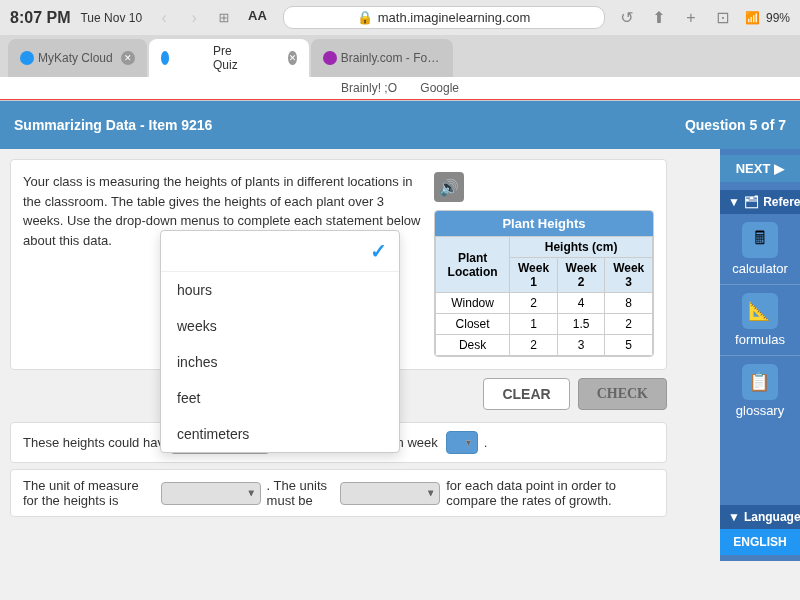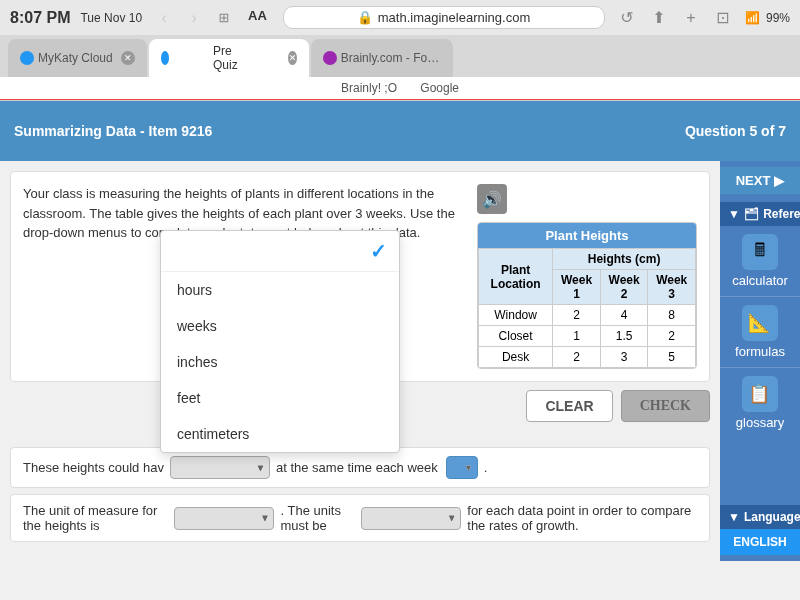--- a/index.html
+++ b/index.html
@@ -26,21 +26,21 @@
     .tab-icon { width: 14px; height: 14px; border-radius: 50%; }
     .tab-icon.blue { background: #2196F3; }
     .tab-icon.purple { background: #9C27B0; }
 
     .secondary-bar { background: white; padding: 4px 0; text-align: center; font-size: 12px; color: #555; border-bottom: 1px solid #ef4444; }
     .secondary-bar a { color: #555; margin: 0 10px; text-decoration: none; }
 
     
     .app-container { display: flex; flex-direction: column; height: 460px; }
 
-    .app-header { background: #4a90c4; color: white; padding: 22px 14px; display: flex; justify-content: space-between; align-items: center; font-size: 14px; font-weight: 600; }
+    .app-header { background: #4a90c4; color: white; padding: 16px 14px; display: flex; justify-content: space-between; align-items: center; font-size: 14px; font-weight: 600; }
 
     .app-body { display: flex; flex: 1; overflow: hidden; }
 
     .main-content { flex: 1; padding: 10px; overflow-y: auto; }
 
     .question-area { background: white; border: 1px solid #ddd; border-radius: 4px; padding: 12px; margin-bottom: 8px; position: relative; display: flex; gap: 12px; }
     .question-text { flex: 1; font-size: 13px; line-height: 1.5; color: #333; }
     .audio-btn { position: absolute; right: 10px; top: 10px; width: 30px; height: 30px; background: #888; border-radius: 4px; display: flex; align-items: center; justify-content: center; cursor: pointer; }
 
     
@@ -56,26 +56,26 @@
     .dropdown-checkmark { display: flex; justify-content: flex-end; padding: 8px 12px; border-bottom: 1px solid #eee; }
     .dropdown-item { padding: 10px 16px; font-size: 14px; color: #333; cursor: pointer; }
 
     
     .statement-row { background: white; border: 1px solid #ddd; border-radius: 4px; padding: 8px 12px; margin-bottom: 6px; font-size: 13px; color: #333; display: flex; align-items: center; gap: 6px; }
     .select-wrapper { position: relative; display: inline-flex; align-items: center; }
     .select-wrapper::after { content: '▼'; position: absolute; right: 5px; font-size: 9px; color: #666; pointer-events: none; }
     .select-wrapper select { background: #e8e8e8; border: 1px solid #aaa; border-radius: 4px; padding: 3px 22px 3px 8px; font-size: 13px; appearance: none; -webkit-appearance: none; }
 
     
-    .action-buttons { display: flex; justify-content: flex-end; gap: 8px; margin-bottom: 25px; }
+    .action-buttons { display: flex; justify-content: flex-end; gap: 8px; margin-bottom: 12px; }
     .btn-clear { background: white; border: 1px solid #aaa; border-radius: 4px; padding: 7px 18px; font-size: 14px; font-weight: 600; color: #555; cursor: pointer; }
     .btn-check { background: #b0b0b0; border: 1px solid #999; border-radius: 4px; padding: 7px 18px; font-size: 14px; font-weight: 600; color: #666; cursor: pointer; font-family: Liberation Serif, serif; }
 
     
-    .sidebar { width: 80px; background: #4a7fbf; display: flex; flex-direction: column; align-items: center; padding: 6px 0; gap: 2px; }
+    .sidebar { width: 80px; background: #4a7fbf; display: flex; flex-direction: column; align-items: center; padding: 6px 0; gap: 2px; margin-left: 43px; }
     .next-btn { background: #4a90c4; color: white; border: none; padding: 6px 10px; font-size: 13px; font-weight: 600; cursor: pointer; display: flex; align-items: center; gap: 4px; width: 100%; justify-content: center; margin-bottom: 6px; }
 
     .reference-section { width: 100%; }
     .reference-header { background: #2c5f9e; color: white; padding: 5px 8px; font-size: 12px; font-weight: 600; display: flex; align-items: center; gap: 4px; }
     .sidebar-tool { display: flex; flex-direction: column; align-items: center; padding: 8px 4px; gap: 3px; cursor: pointer; width: 100%; }
     .tool-icon { width: 36px; height: 36px; background: #5a9ad4; border-radius: 6px; display: flex; align-items: center; justify-content: center; font-size: 18px; }
     .tool-label { font-size: 13px; color: white; text-align: left; }
 
     .language-section { width: 100%; margin-top: auto; }
     .language-header { background: #2c5f9e; color: white; padding: 5px 8px; font-size: 12px; font-weight: 600; display: flex; align-items: center; gap: 4px; }

